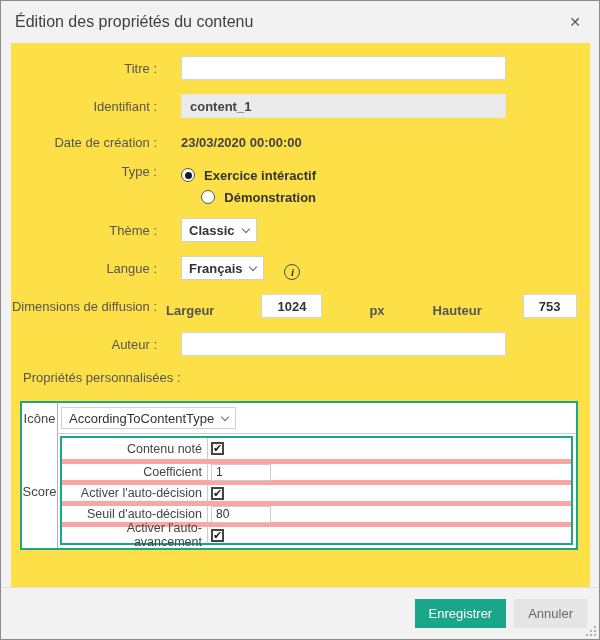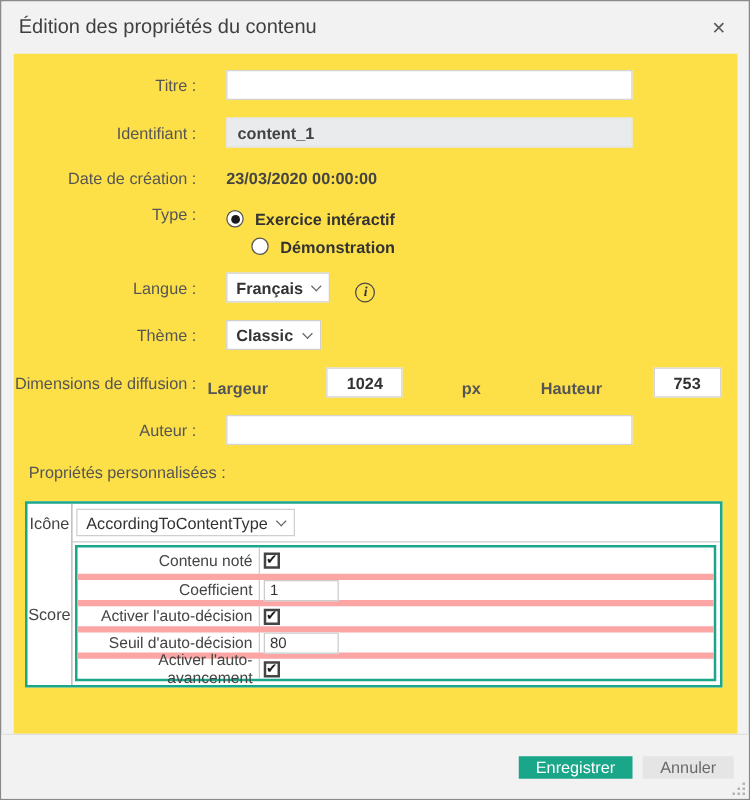--- a/index.html
+++ b/index.html
@@ -73,21 +73,21 @@
   .srctl { flex:1; border-left:1px solid #ccc; display:flex; align-items:center; padding-left:3px; }
   .checkbox { width:13px; height:13px; border:2px solid #444; background:#fff; cursor:pointer;
               display:inline-flex; align-items:center; justify-content:center; }
   .checkbox[data-checked="true"]::after { content:"✔"; font-size:11px; color:#1c1c1c; line-height:1; font-weight:bold; }
   input.mini { width:60px; height:17px; border:1px solid #ccc; padding:0 4px; font-size:12px; color:#333; outline:none; }
 
   
   .footer { position:absolute; left:0; right:0; bottom:0; height:52px; background:#f2f2f2;
             border-top:1px solid #e0e0e0; display:flex; align-items:center;
             justify-content:flex-end; padding-right:12px; }
-  .btn { height:18px; padding:0 14px; font:inherit; border:none; cursor:pointer;text-align:right; }
+  .btn { height:29px; padding:0 14px; font:inherit; border:none; cursor:pointer;text-align:right; }
   .btn-save { background:#1aa689; color:#fff; min-width:72px; }
   .btn-cancel { background:#e5e5e5; color:#6a6a6a; min-width:70px; margin-left:8px; }
 
   .grip { position:absolute; right:3px; bottom:3px; width:10px; height:10px; cursor:nwse-resize; }
   .grip::after { content:""; position:absolute; right:0; bottom:0; width:2px; height:2px; background:#b3b3b3;
                  box-shadow:-4px 0 #b3b3b3, -8px 0 #b3b3b3, 0 -4px #b3b3b3, -4px -4px #b3b3b3, 0 -8px #b3b3b3; }
 </style>
 </head>
 <body>
 
@@ -129,37 +129,37 @@
           <span>Exercice intéractif</span>
         </label>
         <label class="radio-line">
           <span class="radio" data-checked="false"></span>
           <span>Démonstration</span>
         </label>
       </div>
     </div>
 
     <div class="frow">
+      <span class="lbl">Thème :</span>
+      <span class="ctrl">
+        <span class="select">
+          <span>Classic</span>
+          <span class="chev"></span>
+        </span>
+      </span>
+    </div>
+
+    <div class="frow">
       <span class="lbl">Langue :</span>
       <span class="ctrl">
         <span class="select">
           <span>Français</span>
           <span class="chev"></span>
         </span>
         <span class="info">i</span>
-      </span>
-    </div>
-
-    <div class="frow">
-      <span class="lbl">Thème :</span>
-      <span class="ctrl">
-        <span class="select">
-          <span>Classic</span>
-          <span class="chev"></span>
-        </span>
       </span>
     </div>
 
     <div class="frow">
       <span class="lbl">Dimensions de diffusion :</span>
       <span class="ctrl near">
         <span class="dim-part">Largeur</span>
         <input class="dim" style="width: 61px; margin-left: 7px;" type="text" value="1024">
         <span class="dim-part" style="margin-left:7px;">px</span>
         <span class="dim-part" style="margin-left:8px;">Hauteur</span>

